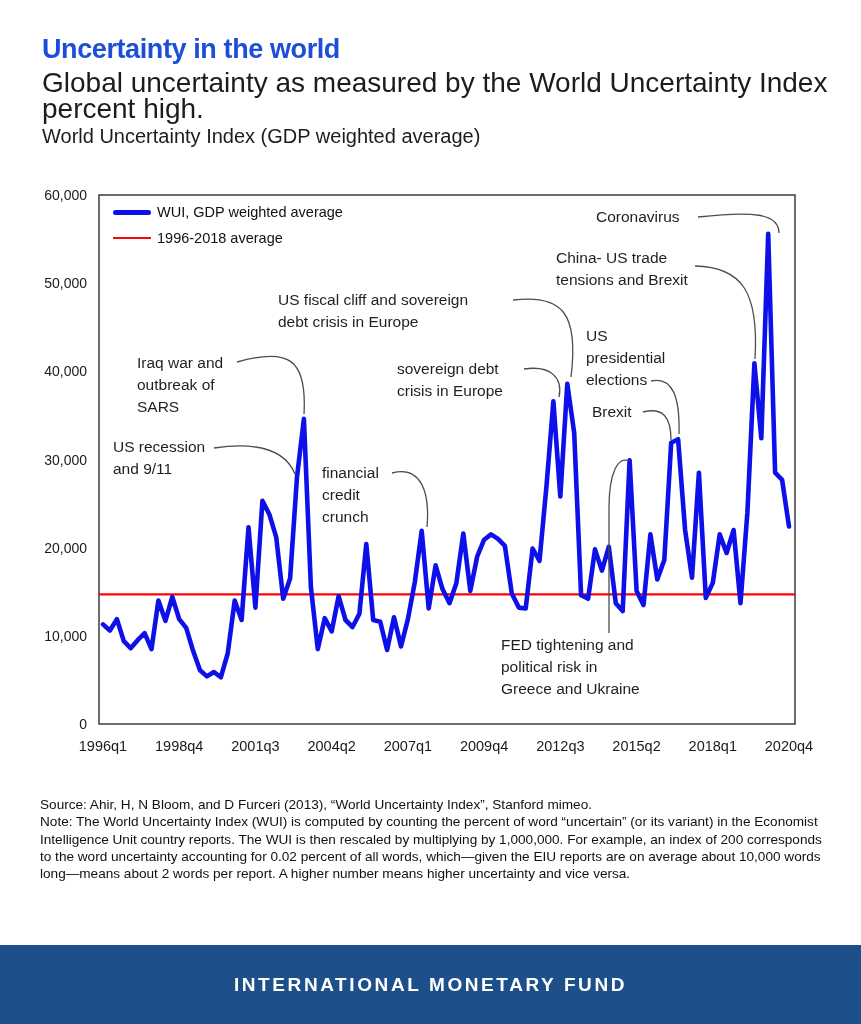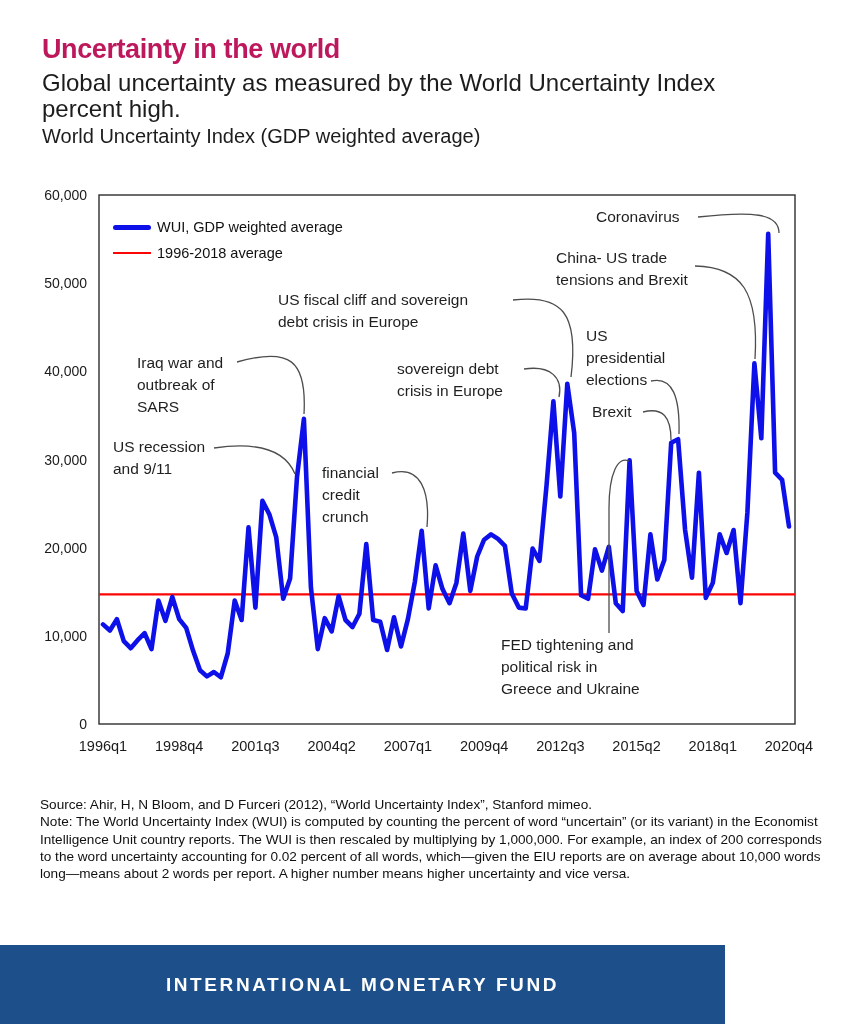--- a/index.html
+++ b/index.html
@@ -1,30 +1,30 @@
 <!DOCTYPE html>
 <html><head>
 <meta charset="utf-8">
 <style>
   html,body{margin:0;padding:0;background:#ffffff;}
   body{width:861px;height:1024px;position:relative;font-family:"Liberation Sans",sans-serif;overflow:hidden;}
   .header{position:absolute;left:42px;top:34px;}
-  .title{margin:0;font-size:27px;font-weight:bold;letter-spacing:-0.4px;color:#be185d;line-height:30px;}
-  .subtitle{margin:6px 0 0 0;font-size:24px;font-weight:400;color:#1c1c1c;line-height:26px;}
+  .title{margin:0;font-size:27px;font-weight:bold;letter-spacing:-0.4px;color:#1d4ed8;line-height:30px;}
+  .subtitle{margin:6px 0 0 0;font-size:28px;font-weight:400;color:#1c1c1c;line-height:26px;}
   .unit-label{margin:4px 0 0 0;font-size:20px;color:#1c1c1c;line-height:20px;}
   #chart-svg{position:absolute;left:0;top:0;width:861px;height:1024px;}
-  .legend{position:absolute;left:113px;top:218px;}
+  .legend{position:absolute;left:113px;top:203px;}
   .legend-row{display:flex;align-items:center;margin-bottom:8px;height:18px;}
   .swatch{width:38px;margin-right:6px;flex:0 0 auto;}
   .swatch-wui{height:5px;border-radius:3px;}
   .swatch-avg{height:2.5px;}
   .legend-label{font-size:14.5px;color:#111111;white-space:nowrap;}
   .source-note{position:absolute;left:40px;top:796px;width:794px;color:#101010;}
   .source-note p{margin:0;font-size:13.6px;line-height:17.3px;}
-  .imf-footer{position:absolute;left:0;bottom:0;width:725px;height:79px;display:flex;align-items:center;justify-content:center;}
+  .imf-footer{position:absolute;left:0;bottom:0;width:861px;height:79px;display:flex;align-items:center;justify-content:center;}
   .imf-footer span{color:#ffffff;font-size:19px;font-weight:bold;letter-spacing:2.6px;white-space:nowrap;}
 </style>
 </head>
 <body>
 
 <div class="header">
   <h1 class="title"><span>Uncertainty in the world</span></h1>
   <p class="subtitle"><span>Global uncertainty as measured by the World Uncertainty Index</span><br><span>percent high.</span></p>
   <p class="unit-label">World Uncertainty Index (GDP weighted average)</p>
 </div>
@@ -77,19 +77,19 @@
     <span class="swatch swatch-wui" style="background: rgb(13, 16, 232);"></span>
     <span class="legend-label">WUI, GDP weighted average</span>
   </div>
   <div class="legend-row">
     <span class="swatch swatch-avg" style="background: rgb(251, 5, 5);"></span>
     <span class="legend-label">1996-2018 average</span>
   </div>
 </div>
 
 <div class="source-note">
-  <p>Source: Ahir, H, N Bloom, and D Furceri (2012), “World Uncertainty Index”, Stanford mimeo.</p>
+  <p>Source: Ahir, H, N Bloom, and D Furceri (2013), “World Uncertainty Index”, Stanford mimeo.</p>
   <p>Note: The World Uncertainty Index (WUI) is computed by counting the percent of word “uncertain” (or its variant) in the Economist Intelligence Unit country reports. The WUI is then rescaled by multiplying by 1,000,000. For example, an index of 200 corresponds to the word uncertainty accounting for 0.02 percent of all words, which—given the EIU reports are on average about 10,000 words long—means about 2 words per report. A higher number means higher uncertainty and vice versa.</p>
 </div>
 
 <footer class="imf-footer" style="background: rgb(29, 79, 139);">
   <span style="color: rgb(255, 255, 255);">INTERNATIONAL MONETARY FUND</span>
 </footer>
 
 </body></html>

